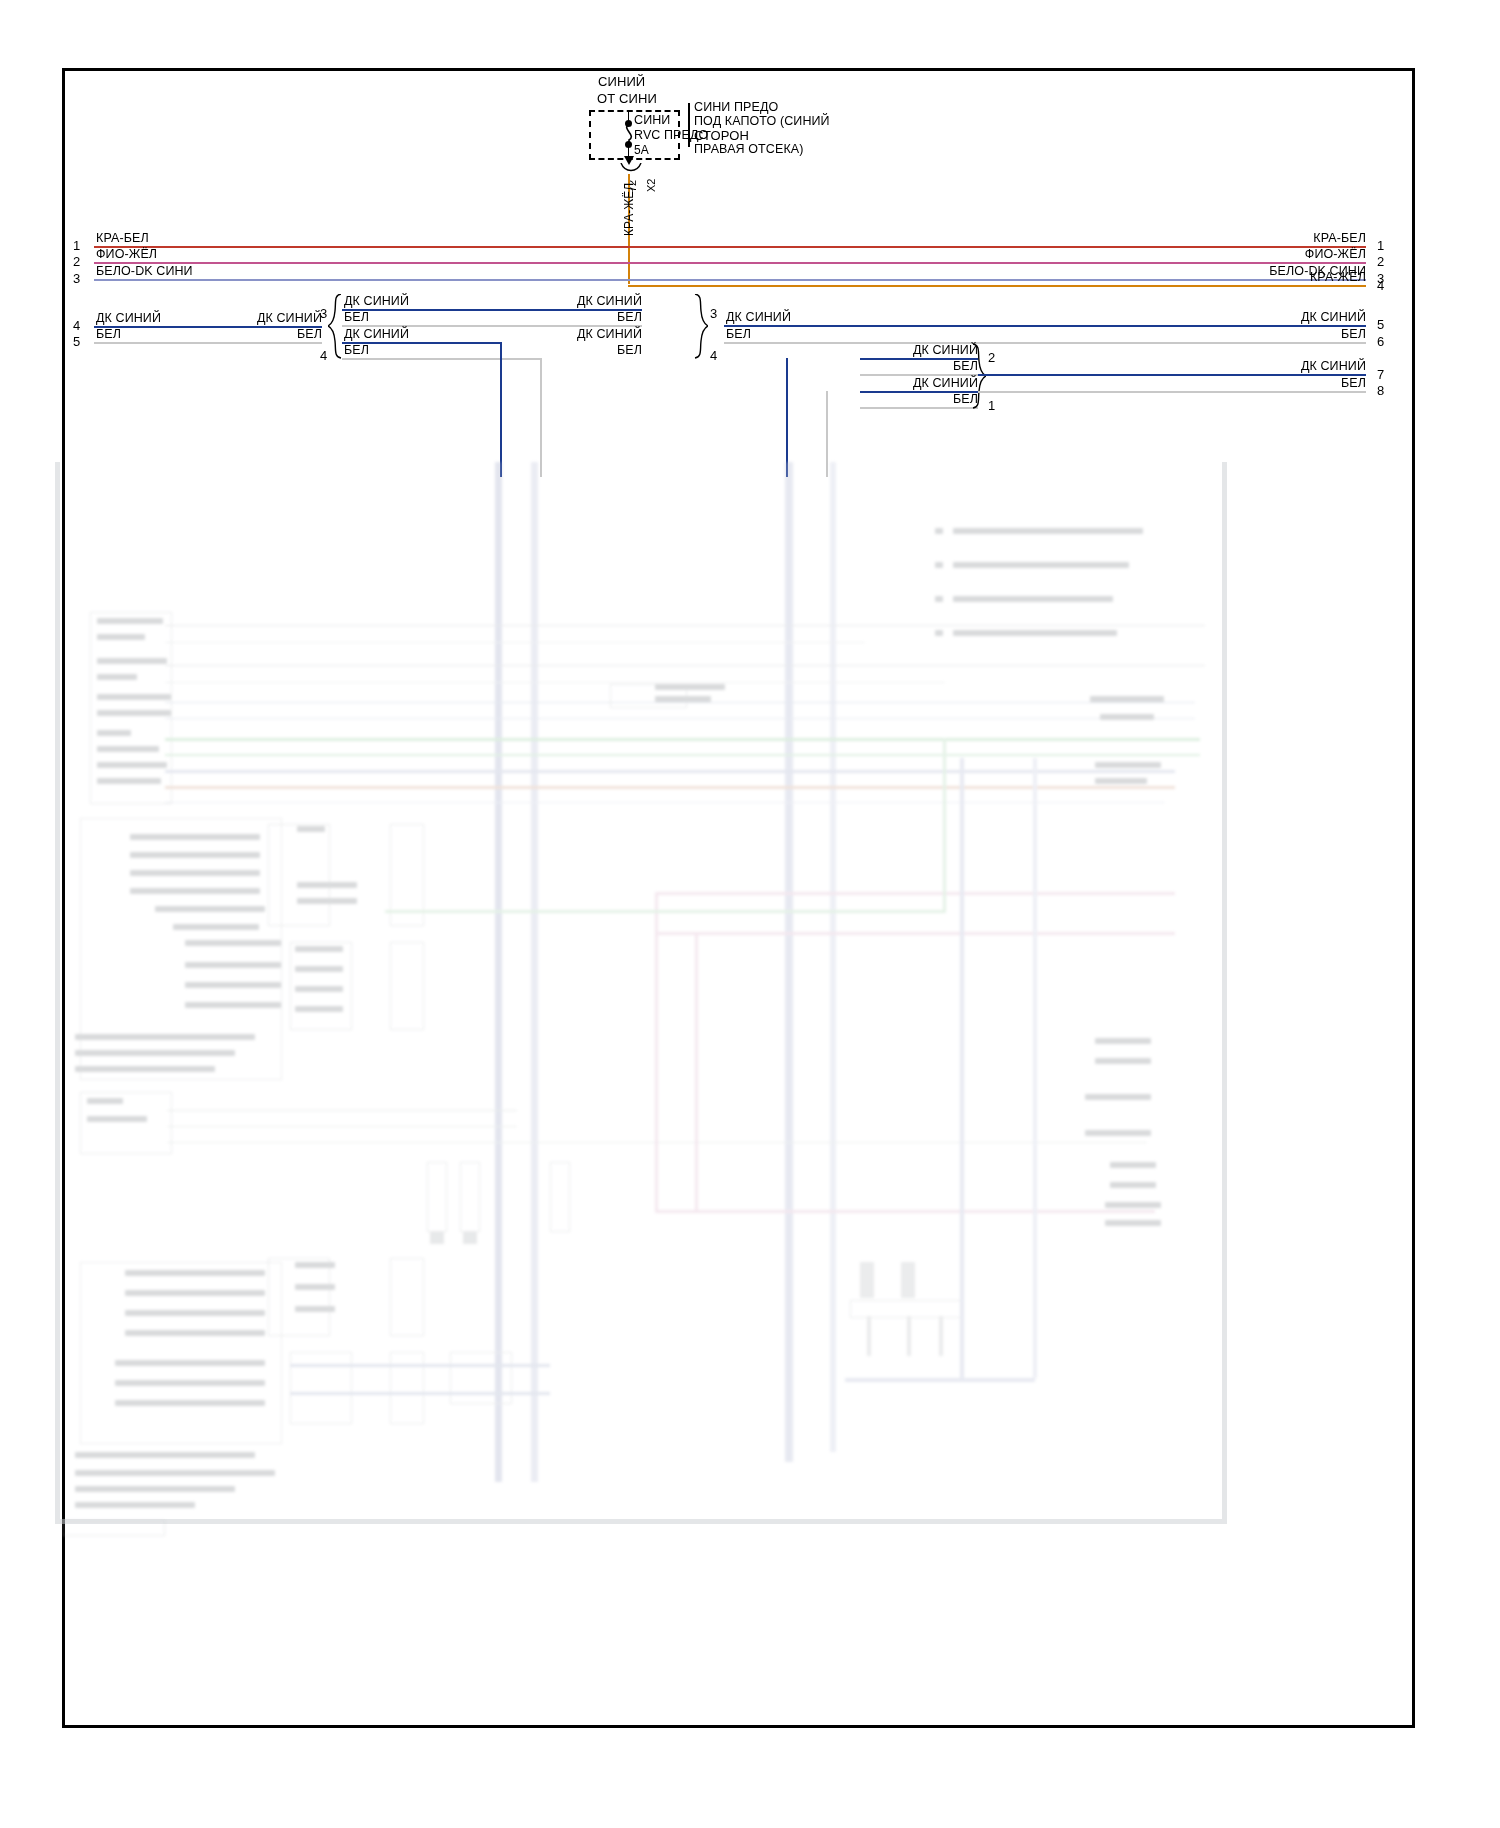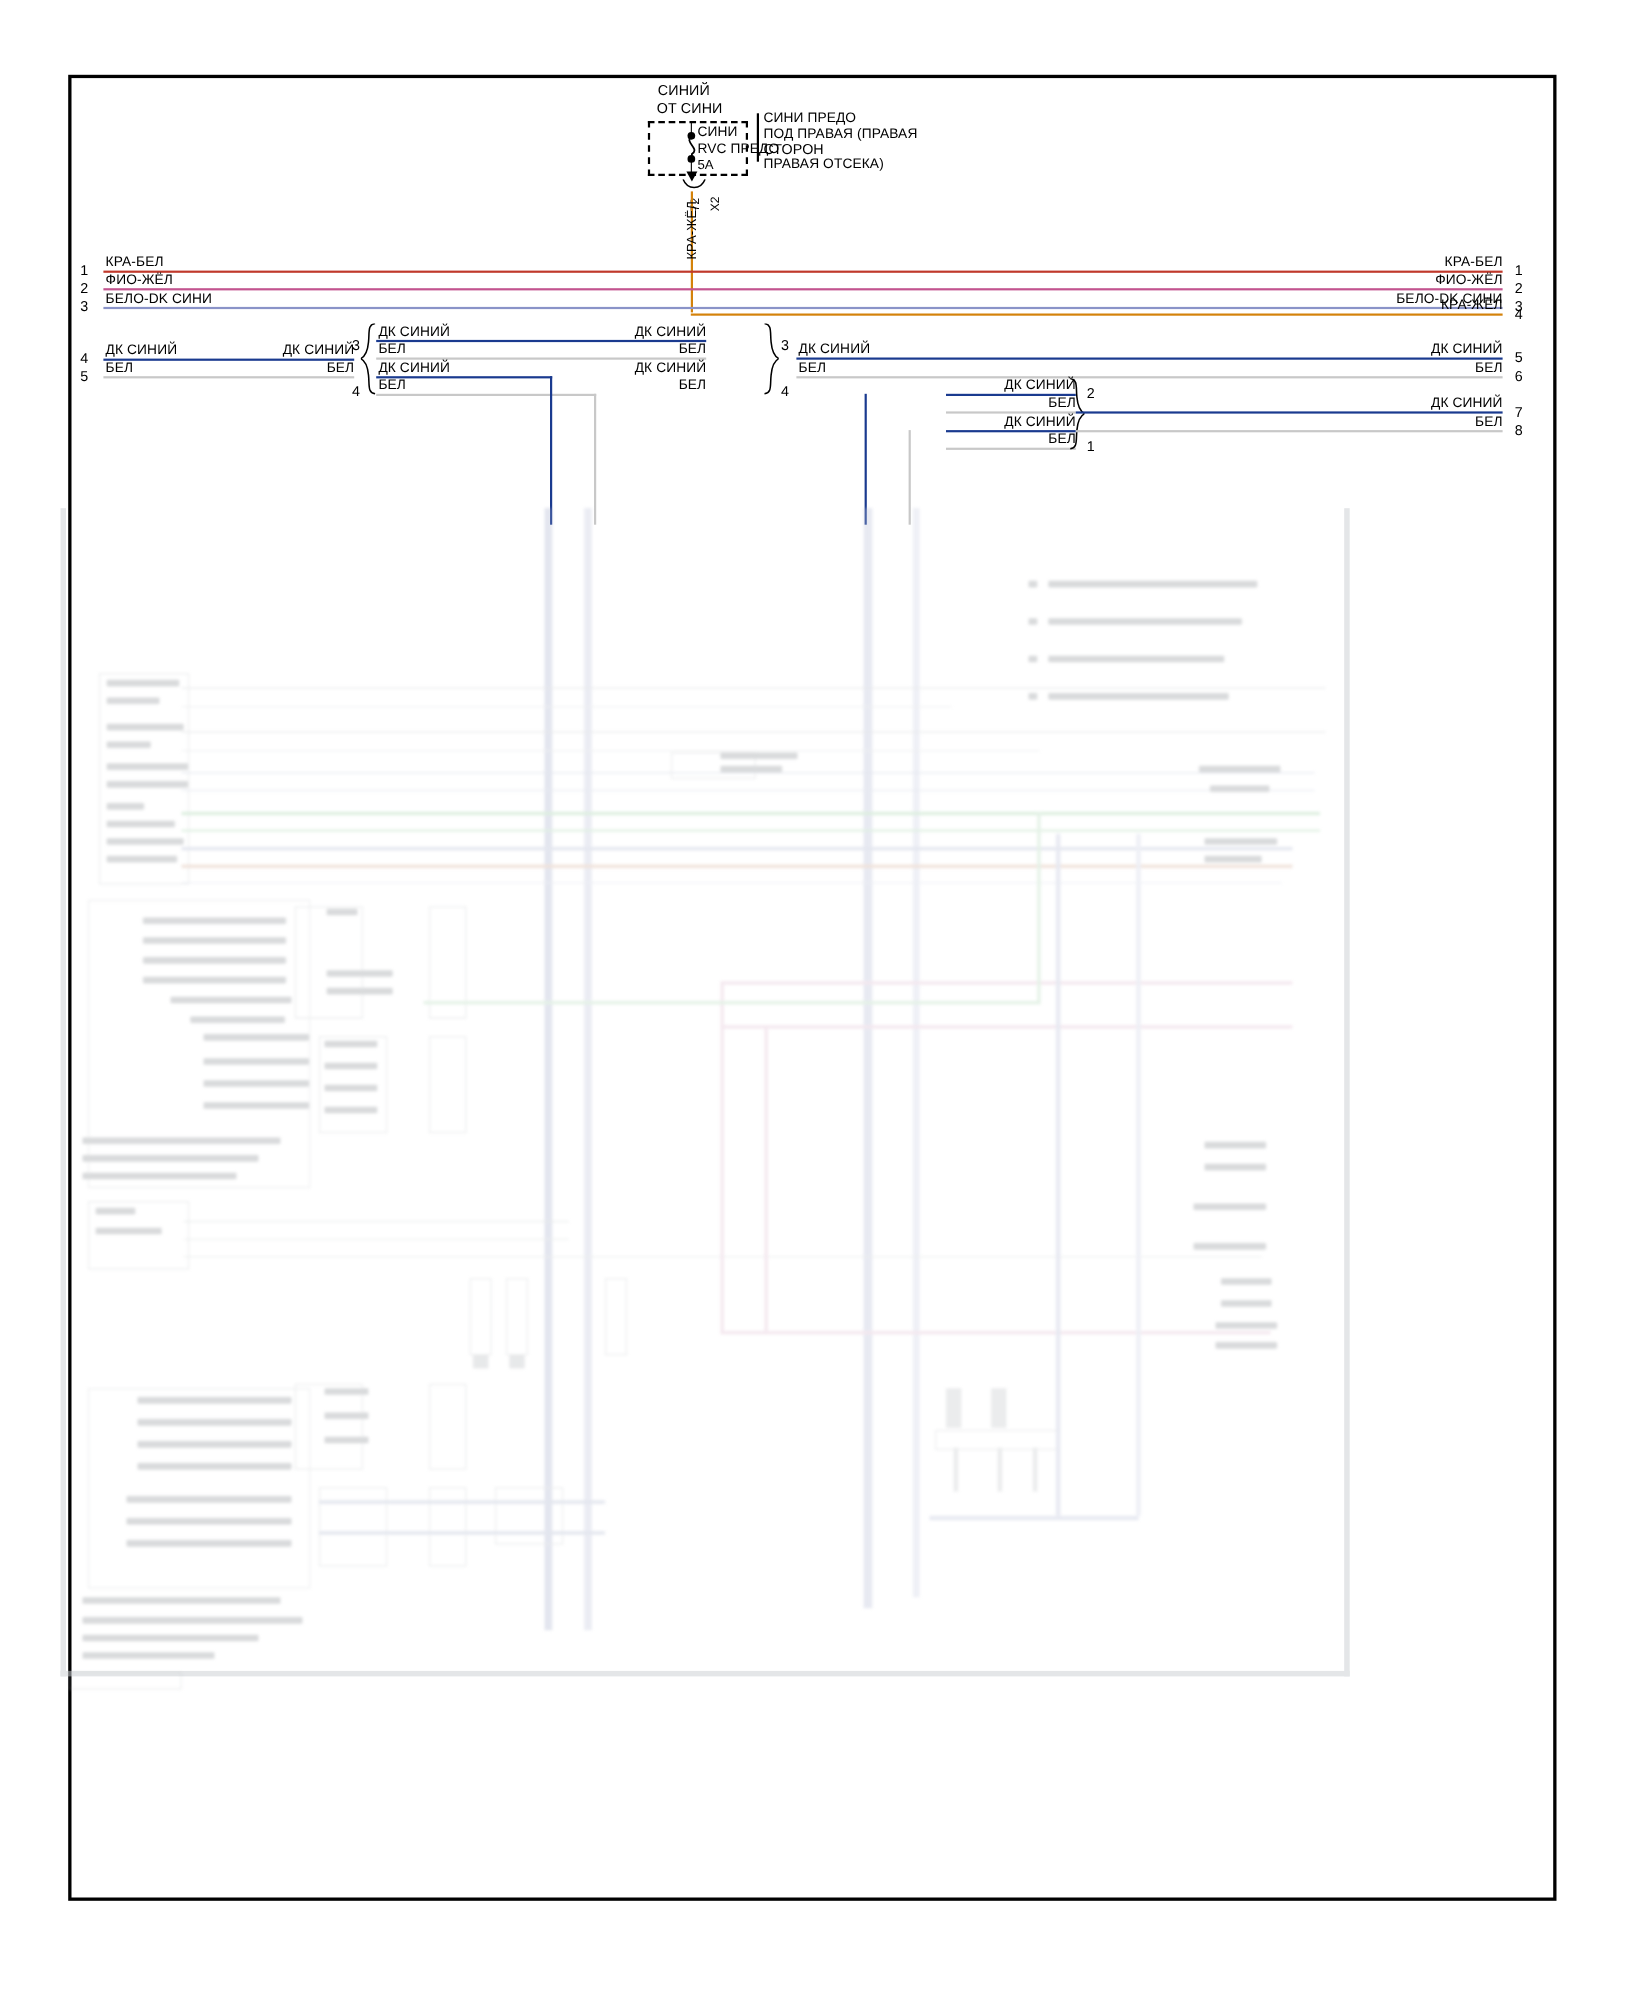--- a/index.html
+++ b/index.html
@@ -64,21 +64,21 @@
     <div class="dot" style="left:625px;top:141px;"></div>
     <div class="vwire" style="left:628px;top:145px;height:14px;border-color:#000;border-left-width:1.5px;"></div>
     <div class="arrow-down" style="left:624px;top:156px;"></div>
 
     <div class="lbl" style="left:634px;top:113px;font-size:12.5px;">СИНИ</div>
     <div class="lbl" style="left:634px;top:128px;font-size:12.5px;">RVC ПРЕДО</div>
     <div class="lbl" style="left:634px;top:143px;font-size:12px;">5А</div>
 
     <div class="bracket-line" style="left:688px;top:103px;height:44px;"></div>
     <div class="lbl" style="left:694px;top:100px;font-size:12.5px;">СИНИ ПРЕДО</div>
-    <div class="lbl" style="left:694px;top:114px;font-size:12.5px;">ПОД ПРАВАЯ (ПРАВАЯ</div>
+    <div class="lbl" style="left:694px;top:114px;font-size:12.5px;">ПОД КАПОТО (СИНИЙ</div>
     <div class="lbl" style="left:694px;top:128px;font-size:13px;">СТОРОН</div>
     <div class="lbl" style="left:694px;top:142px;font-size:12.5px;">ПРАВАЯ ОТСЕКА)</div>
 
     <svg style="position:absolute;left:619px;top:163px;" width="24" height="12">
       <path d="M2 0 C 6 10, 18 10, 22 0" stroke="#000" stroke-width="1.4" fill="none"></path>
     </svg>
     <div class="vlbl" style="left:626px;top:192px;font-size:11px;">72</div>
     <div class="vlbl" style="left:645px;top:192px;font-size:11px;">X2</div>
 
     <div class="vwire" style="left:628px;top:174px;height:110px;border-color:#d4820a;border-left-width:2.5px;"></div>

